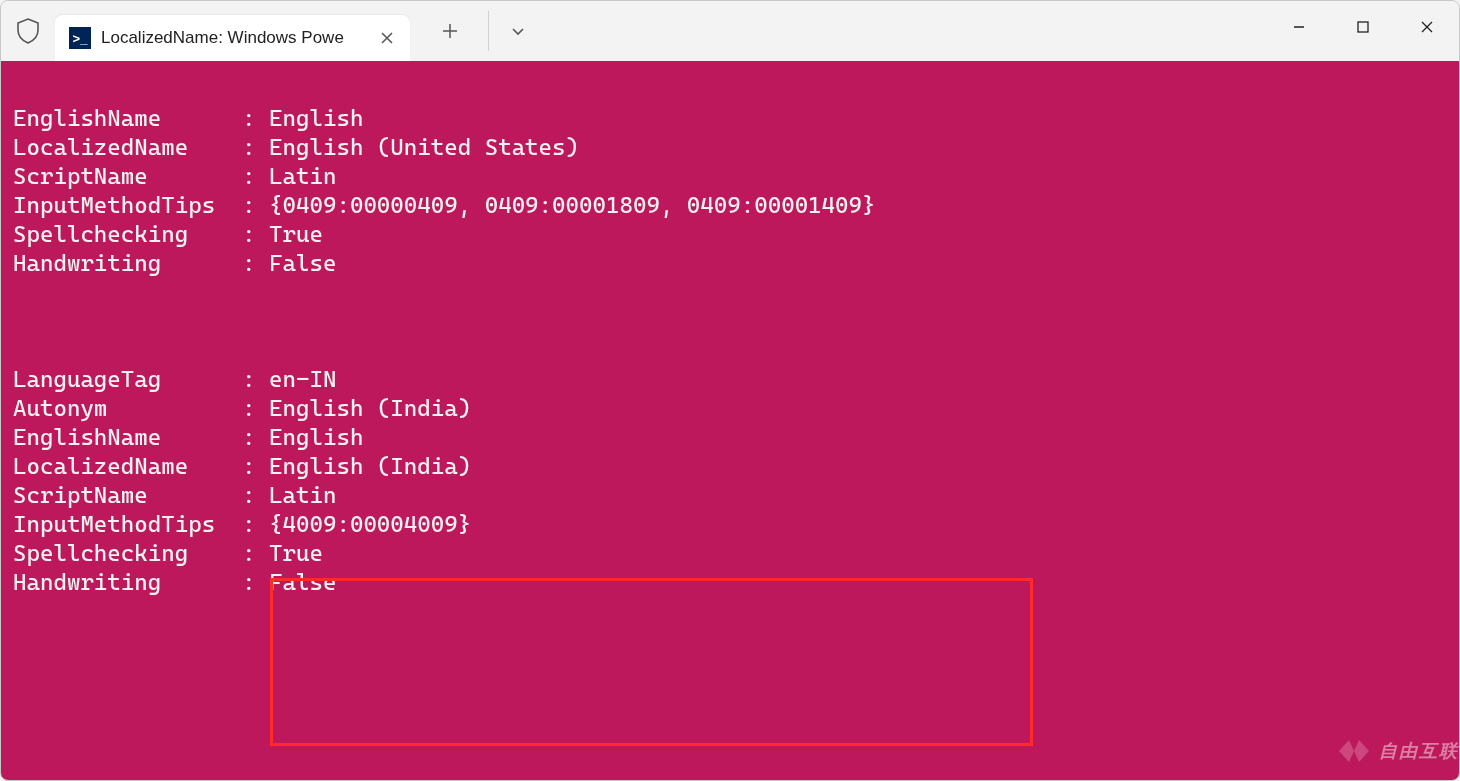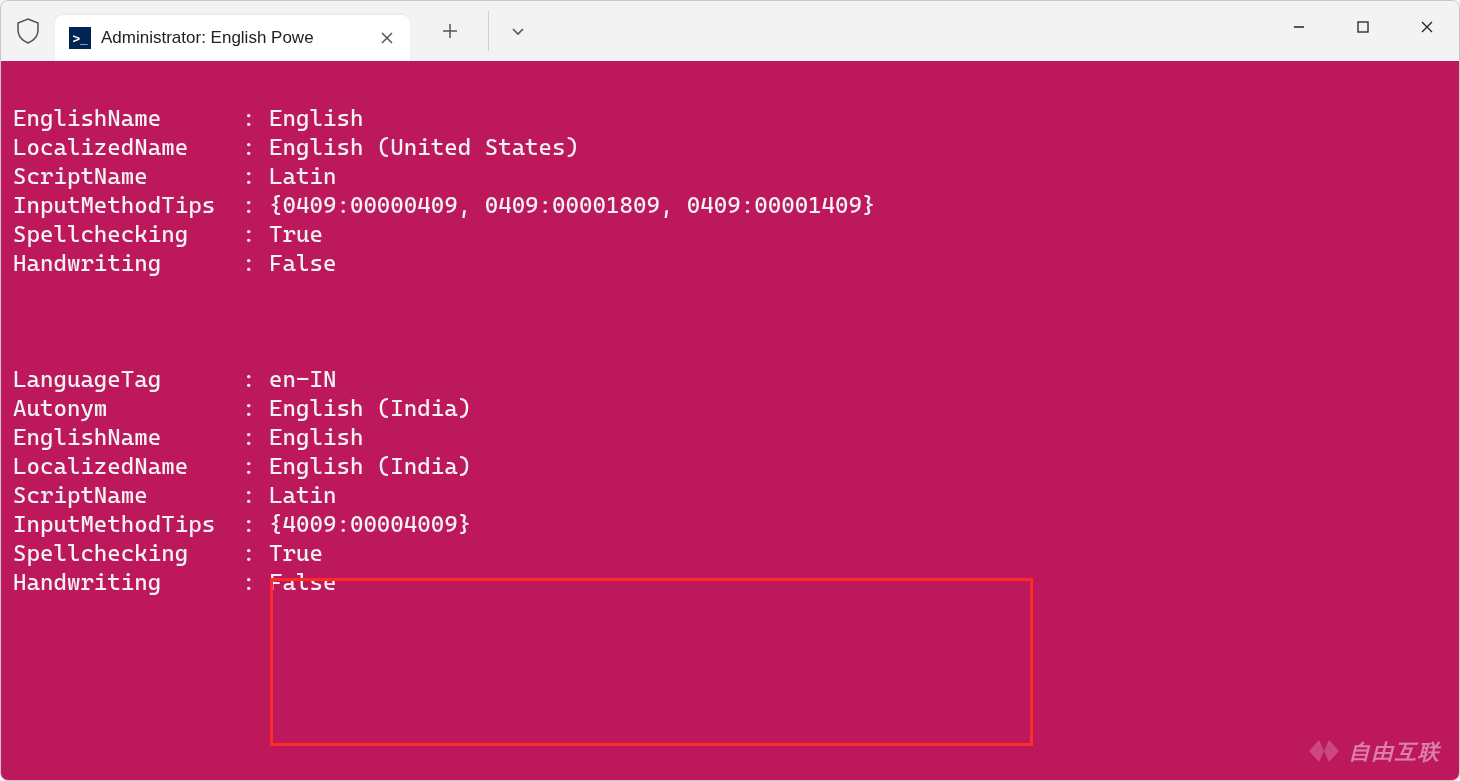--- a/index.html
+++ b/index.html
@@ -90,45 +90,45 @@
     white-space: pre;
     overflow: hidden;
   }
   .redbox {
     position: absolute;
     border: 3px solid #ff2a2a;
     pointer-events: none;
   }
   .watermark {
     position:absolute;
-    right: 18px; bottom: 14px;
+    right: 0; bottom: 14px;
     display:flex; align-items:center;
     color: rgba(255,255,255,0.45);
     font-family: sans-serif;
-    font-size: 21px;
+    font-size: 18px;
     font-weight: 700;
     font-style: italic;
     letter-spacing: 2px;
   }
   .watermark svg { margin-right: 8px; opacity:0.45;}
 </style>
 </head>
 <body>
 
 <div class="titlebar">
   <div class="shield-icon">
     <svg width="22" height="26" viewBox="0 0 22 26">
         <path d="M11 1 L21 5 V12 C21 19 16 23 11 25 C6 23 1 19 1 12 V5 Z" fill="none" stroke="#555" stroke-width="1.6"></path>
       </svg>
   </div>
   <div class="tab">
     <div class="ps-icon">
         <span>&gt;_</span>
       </div>
-    <div class="tab-title">Administrator: English Powe</div>
+    <div class="tab-title">LocalizedName: Windows Powe</div>
     <div class="tab-close">
       <svg width="12" height="12" viewBox="0 0 12 12">
           <path d="M1 1 L11 11 M11 1 L1 11" stroke="#555" stroke-width="1.5"></path>
         </svg>
     </div>
   </div>
   <div class="add-tab">
     <svg width="16" height="16" viewBox="0 0 16 16">
         <path d="M8 1 V15 M1 8 H15" stroke="#555" stroke-width="1.5"></path>
       </svg>

